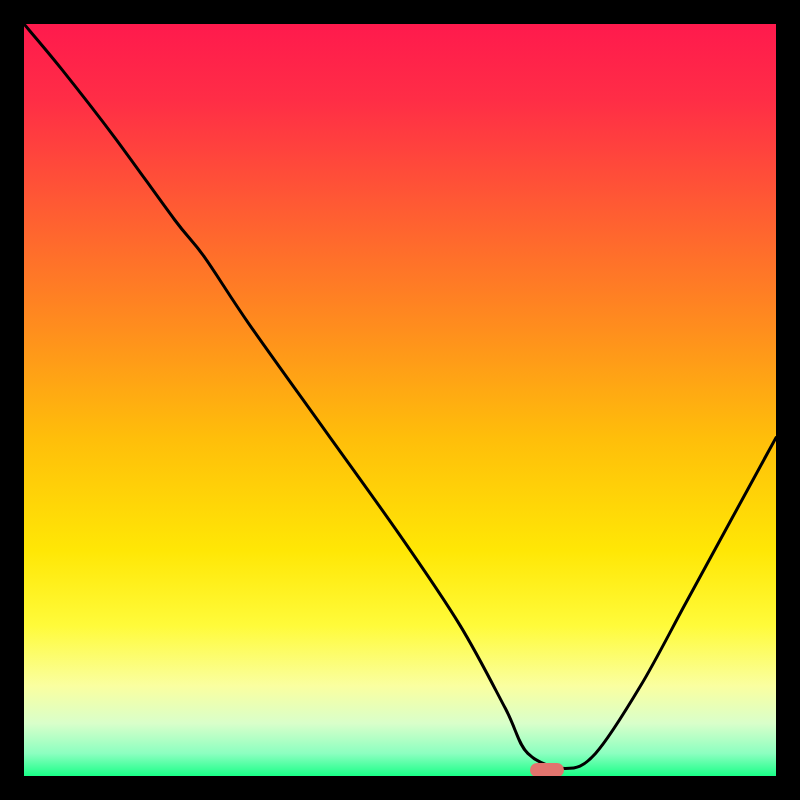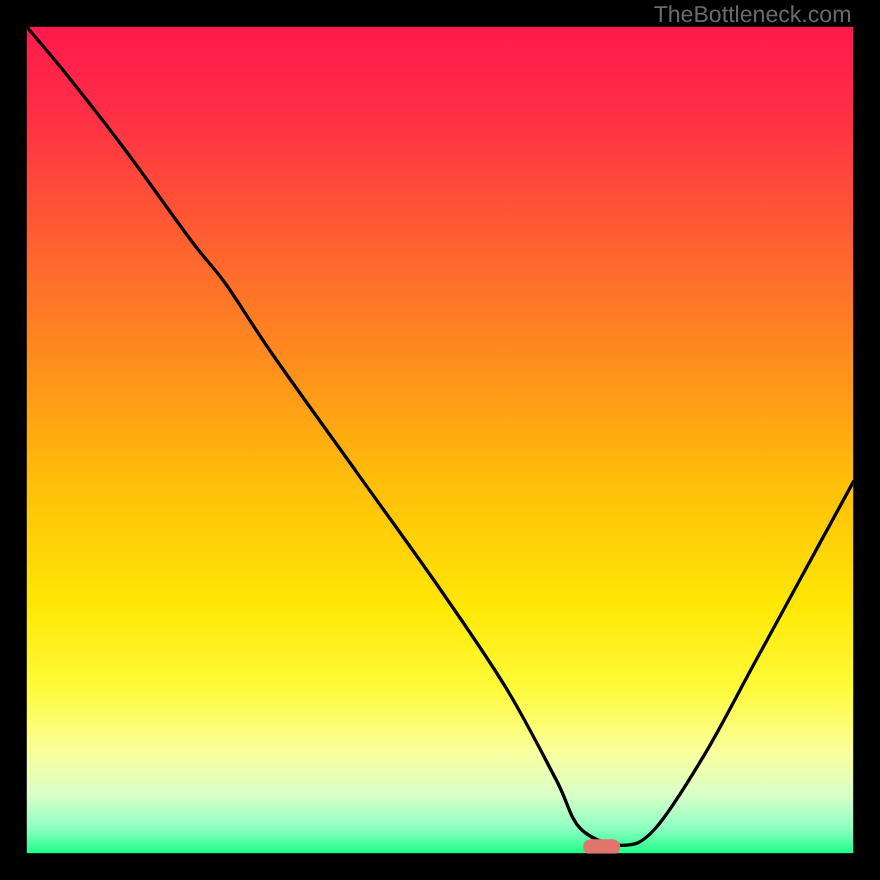--- a/index.html
+++ b/index.html
@@ -84,15 +84,14 @@
       <rect x="0" y="0" width="752" height="752" fill="url(#bg-grad)"></rect>
     </svg>
 
     <svg class="curve-svg" viewBox="0 0 752 752" preserveAspectRatio="none">
       <path id="curve-path" d="M 0.0 0.0 C 6.3 7.5, 22.6 26.3, 37.6 45.1 C 52.6 63.9, 71.4 87.7, 90.2 112.8 C 109.0 137.9, 135.4 175.5, 150.4 195.5 C 165.4 215.6, 167.9 215.6, 180.5 233.1 C 193.0 250.7, 205.5 272.0, 225.6 300.8 C 245.7 329.6, 275.7 371.0, 300.8 406.1 C 325.9 441.2, 353.4 478.8, 376.0 511.4 C 398.6 543.9, 418.6 572.8, 436.2 601.6 C 453.7 630.4, 470.0 663.0, 481.3 684.3 C 492.6 705.6, 493.8 719.4, 503.8 729.4 C 513.9 739.5, 530.2 744.5, 541.4 744.5 C 552.7 744.5, 559.0 743.2, 571.5 729.4 C 584.1 715.7, 601.6 686.8, 616.6 661.8 C 631.7 636.7, 646.7 606.6, 661.8 579.0 C 676.8 551.5, 691.8 523.9, 706.9 496.3 C 721.9 468.7, 744.5 427.4, 752.0 413.6" fill="none" stroke="#000" stroke-width="3" stroke-linejoin="round" stroke-linecap="round"></path>
     </svg>
 
     <div class="marker" id="marker" style="left: 522.64px; top: 745.984px; background: rgb(226, 116, 110);"></div>
   </div>
 
-  <div class="watermark">TheBottleneck.com</div>
 
 </div>
 
 </body></html>

